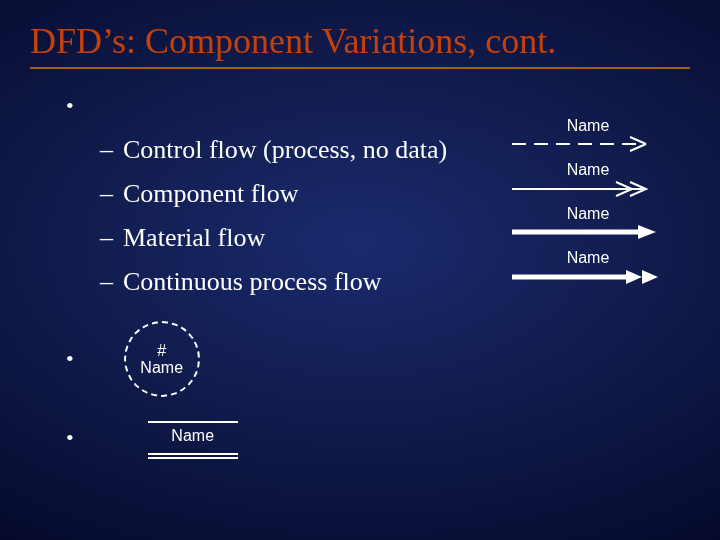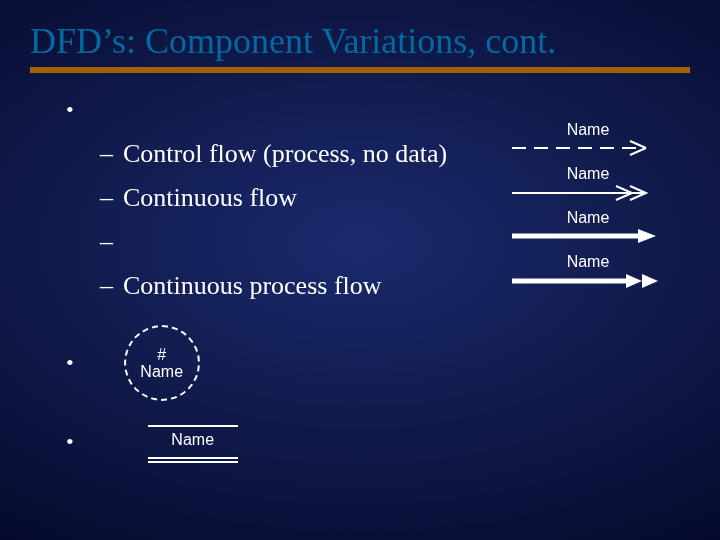--- a/index.html
+++ b/index.html
@@ -14,22 +14,22 @@
   }
   .slide {
     position: relative;
     width: 720px;
     height: 540px;
     box-sizing: border-box;
     padding: 16px 28px 28px 28px;
   }
   .title {
     font-size: 36px;
-    color: #0369a1;
-    border-bottom: 6px solid #a16207;
+    color: #c2410c;
+    border-bottom: 2px solid #a16207;
     padding-bottom: 4px;
     margin: 4px 2px 20px 2px;
     line-height: 1.2;
     white-space: nowrap;
   }
   .body {
     padding: 0 26px 0 38px;
   }
   .bullet-l1 {
     display: flex;
@@ -162,35 +162,36 @@
           <line x1="2" y1="9" x2="136" y2="9" stroke="#ffffff" stroke-width="2" stroke-dasharray="14 8"></line>
           <polyline points="136,9 120,2" stroke="#ffffff" stroke-width="2" fill="none"></polyline>
           <polyline points="136,9 120,16" stroke="#ffffff" stroke-width="2" fill="none"></polyline>
         </svg>
       </div>
     </div>
 
     <div class="sub-row">
       <div class="sub-text">
         <span class="dash">–</span>
-        <span>Continuous flow</span>
+        <span>Component flow</span>
       </div>
       <div class="flow-graphic" style="width:156px;height:30px;">
         <div class="flow-label" style="top:-18px;">Name</div>
         <svg width="156" height="20">
           <line x1="2" y1="10" x2="136" y2="10" stroke="#ffffff" stroke-width="2"></line>
           <polyline points="120,3 136,10 120,17" stroke="#ffffff" stroke-width="2" fill="none"></polyline>
           <polyline points="106,3 122,10 106,17" stroke="#ffffff" stroke-width="2" fill="none"></polyline>
         </svg>
       </div>
     </div>
 
     <div class="sub-row">
       <div class="sub-text">
         <span class="dash">–</span>
+        <span>Material flow</span>
       </div>
       <div class="flow-graphic" style="width:156px;height:30px;">
         <div class="flow-label" style="top:-18px;">Name</div>
         <svg width="156" height="18">
           <line x1="2" y1="9" x2="128" y2="9" stroke="#ffffff" stroke-width="5"></line>
           <polygon points="128,2 146,9 128,16" fill="#ffffff"></polygon>
         </svg>
       </div>
     </div>
 

